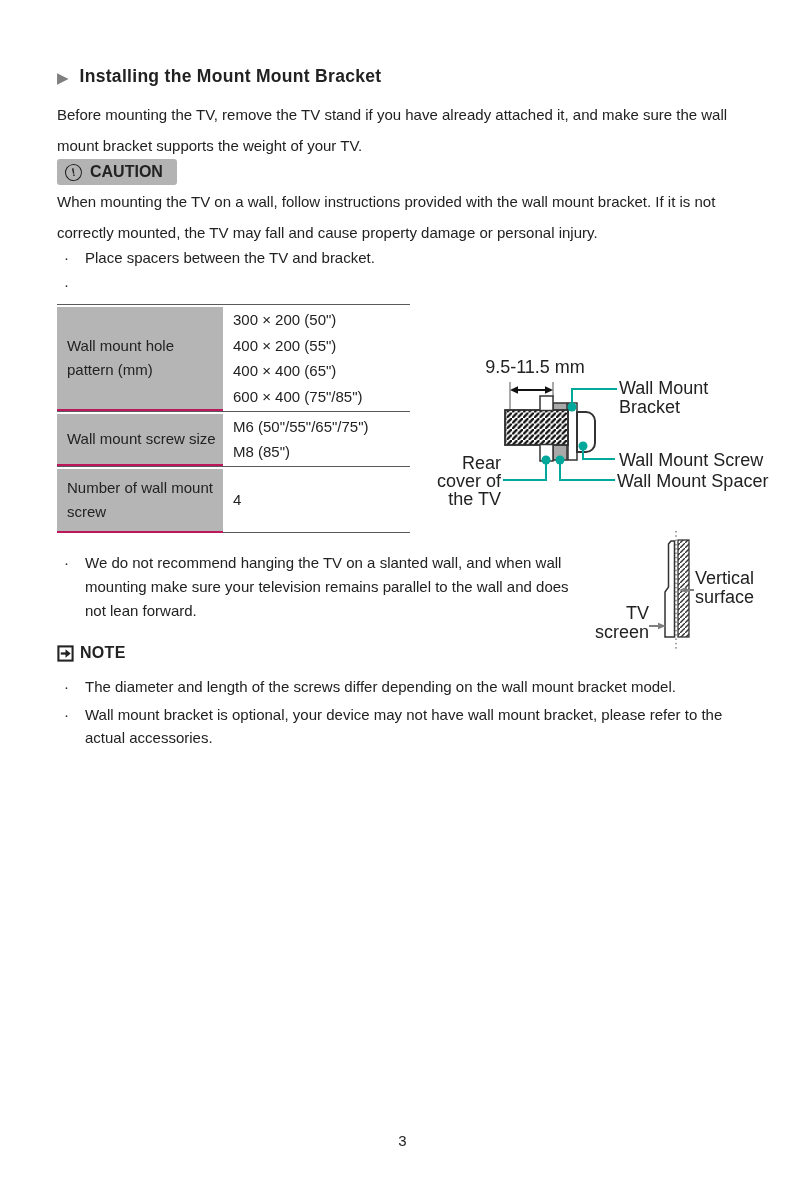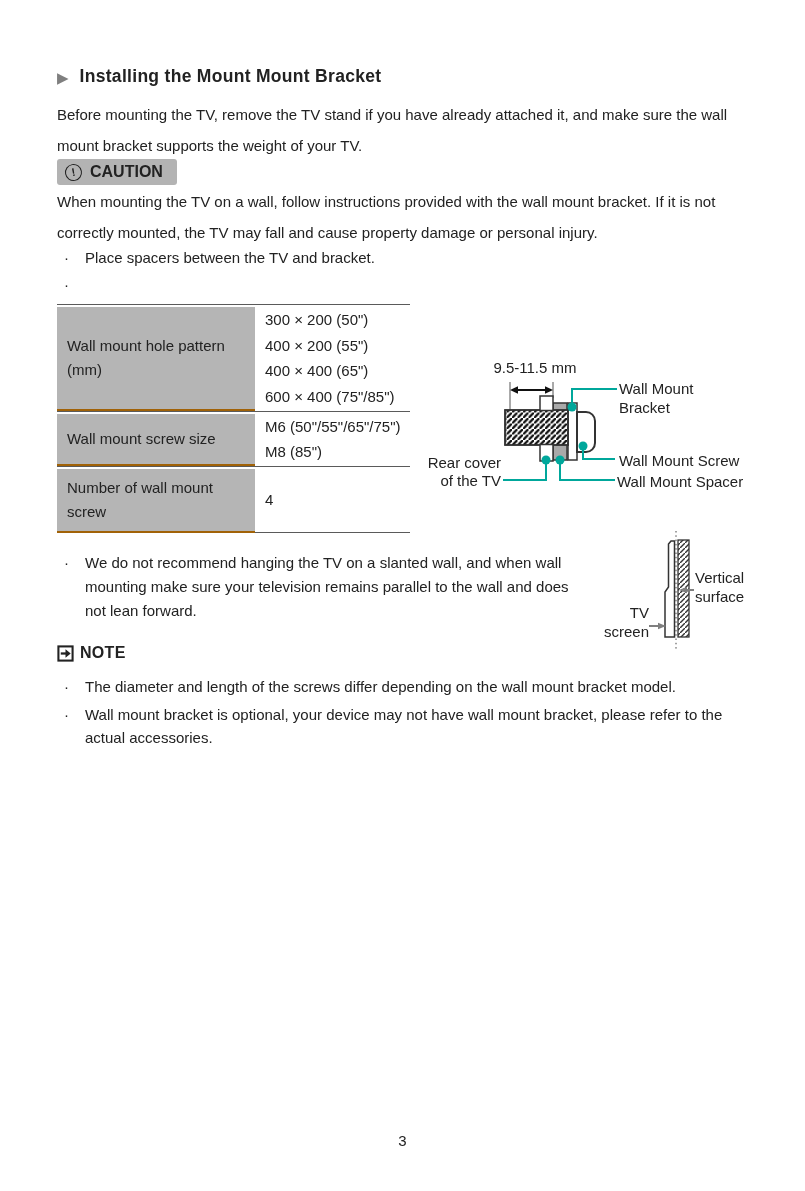--- a/index.html
+++ b/index.html
@@ -35,36 +35,36 @@
   .bullet-row{display:flex;font-size:15px;line-height:23.8px;margin-bottom:3.5px;}
   .bullet-dot{width:28px;box-sizing:border-box;padding-left:7px;flex:none;}
   .slant-bullet{position:absolute;left:57px;top:551px;width:523px;display:flex;font-size:15px;line-height:23.8px;}
   .slant-bullet .btext{width:495px;}
 
   
   .spec-table{position:absolute;left:57px;top:304px;width:353px;border-top:1px solid var(--line);}
   .trow{display:flex;border-bottom:1px solid var(--line);}
   .trow:last-child{border-bottom:none;}
   .tlabel{
-    width:198px;flex:none;background:var(--cell-gray);display:flex;align-items:center;
+    width:166px;flex:none;background:var(--cell-gray);display:flex;align-items:center;
     padding-left:10px;box-sizing:border-box;font-size:15px;line-height:24px;
-    border-top:2px solid #fff;border-bottom:2px solid #a16207;
+    border-top:2px solid #fff;border-bottom:2px solid #be185d;
   }
   .tvals{
     flex:1;display:flex;flex-direction:column;justify-content:center;
     padding-left:10px;box-sizing:border-box;font-size:15px;line-height:25.5px;white-space:pre-line;
   }
   .r1{height:106px;} .r2{height:54px;} .r3{height:66px;}
   .trow:last-child .tvals{border-bottom:1px solid var(--line);}
 
   
   .diagram1{position:absolute;left:413px;top:352px;width:378px;height:152px;}
   .diagram2{position:absolute;left:595px;top:528px;width:210px;height:130px;}
   .diagram1 svg,.diagram2 svg{position:absolute;left:0;top:0;}
-  .dlabel{position:absolute;font-size:15px;line-height:19px;}
+  .dlabel{position:absolute;font-size:18px;line-height:19px;}
   .measure-label{left:62px;top:6px;width:120px;text-align:center;white-space:nowrap;}
   .lbl-bracket{left:206px;top:27px;width:112px;}
   .lbl-screw{left:206px;top:99px;white-space:nowrap;}
   .lbl-spacer{left:204px;top:120px;white-space:nowrap;}
   .lbl-rear{left:0;top:102px;width:88px;text-align:right;line-height:18px;}
   .lbl-vertical{left:100px;top:41px;width:70px;line-height:18.5px;}
   .lbl-tvscreen{left:0;top:76px;width:54px;text-align:right;line-height:18.5px;}
   .teal-line{stroke:var(--accent);stroke-width:2;fill:none;}
   .teal-dot{fill:var(--accent);}
   .outline{stroke:#333;fill:#fff;}

